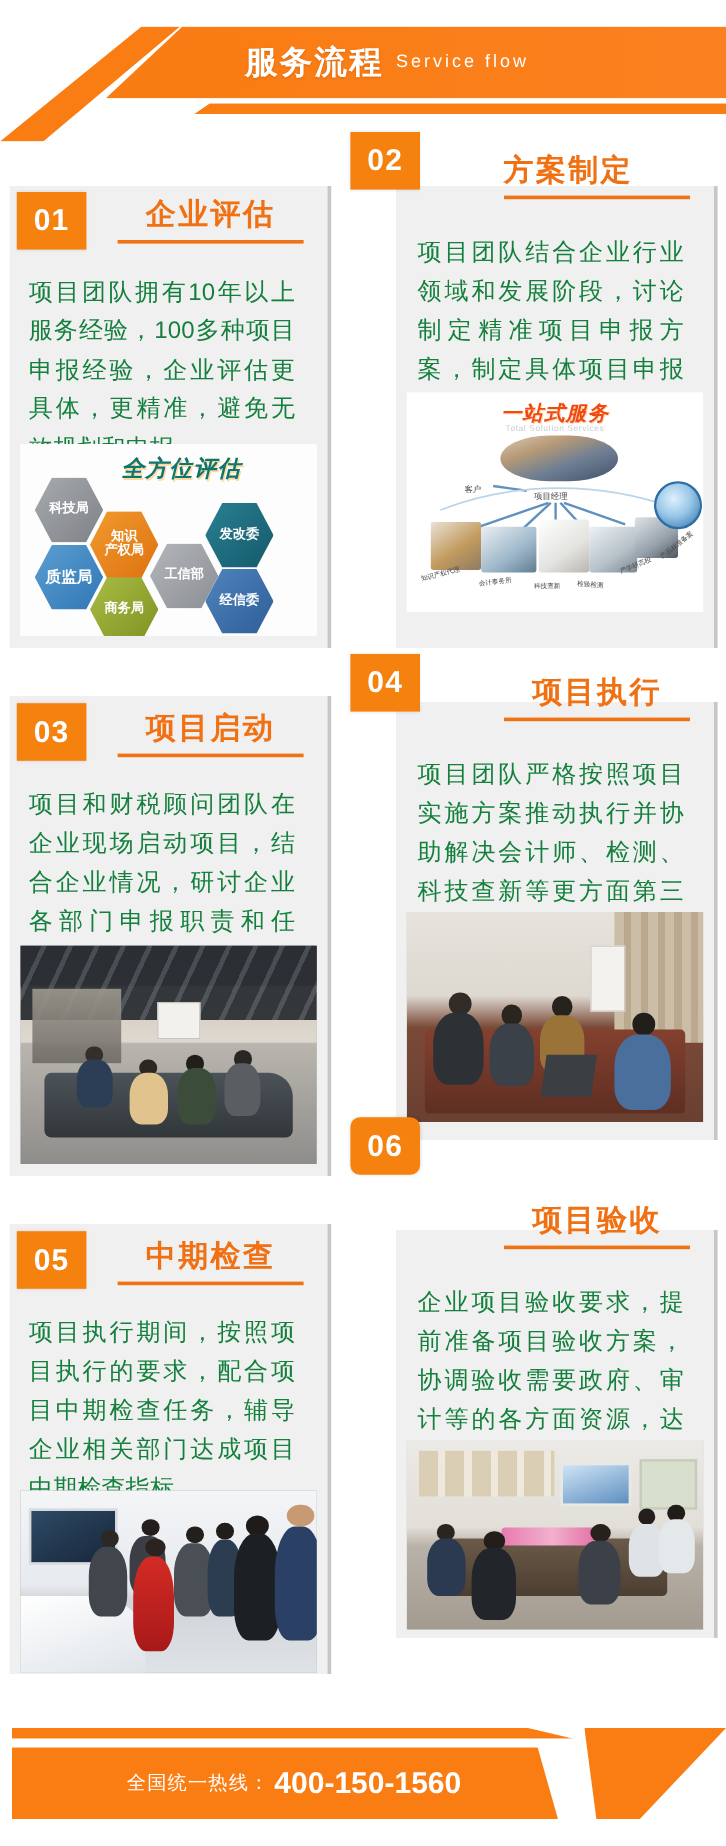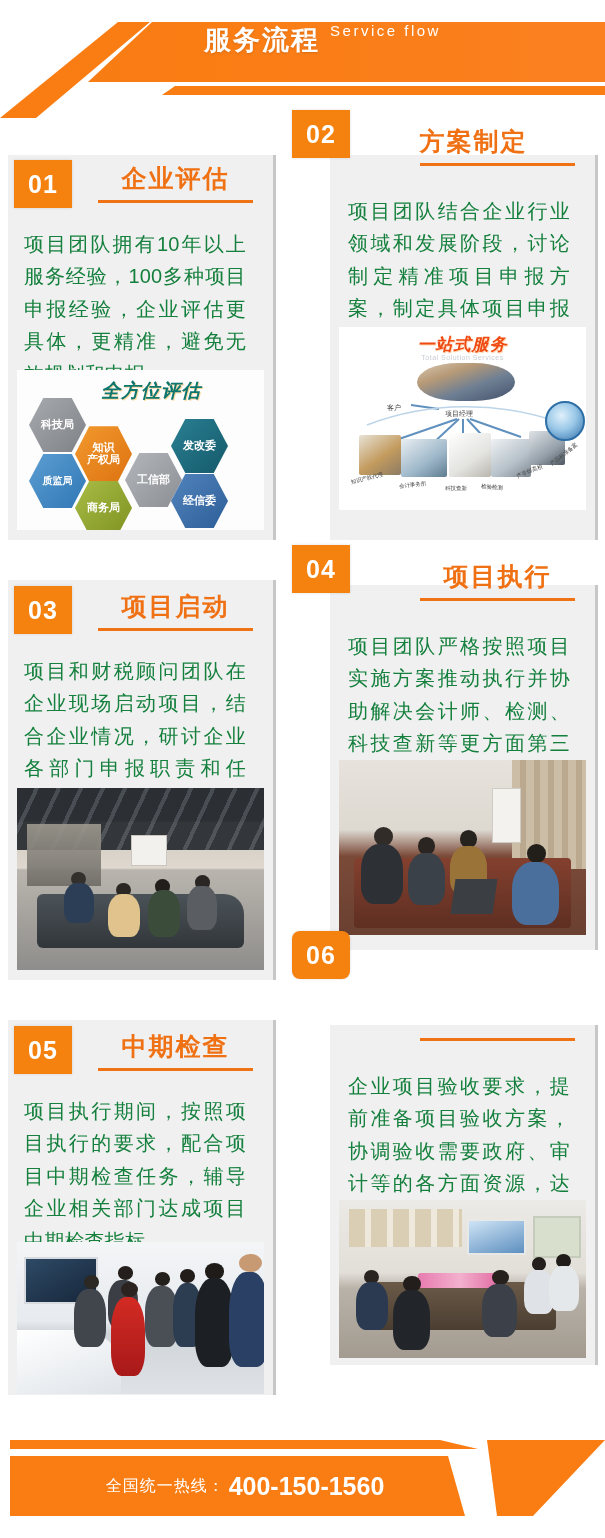--- a/index.html
+++ b/index.html
@@ -22,21 +22,21 @@
     background:#fa7d14;
     clip-path:polygon(175px 0, 605px 0, 605px 9px, 170px 9px, 162px 9px);
   }
   .hdr-tri{
     position:absolute;left:0;top:22px;width:190px;height:96px;
     background:#fa7d14;
     clip-path:polygon(150px 0, 118px 0, 0px 96px, 36px 96px);
   }
   .hdr-titles{
     position:absolute;left:0;top:22px;width:605px;height:60px;
-    display:flex;align-items:flex-start;justify-content:center;gap:10px;
+    display:flex;align-items:center;justify-content:center;gap:10px;
     padding-left:40px;box-sizing:border-box;
   }
   .hdr-cn{
     color:#ffffff;font-size:27px;font-weight:bold;letter-spacing:2px;
     text-shadow:0 1px 2px rgba(120,50,0,.25);
   }
   .hdr-en{
     color:#ffffff;font-size:15px;letter-spacing:2.5px;font-weight:normal;
     padding-bottom:2px;
   }
@@ -160,21 +160,21 @@
 
       <div class="hex hexlabel" style="left:58px;top:55px;width:57px;height:58px;background:linear-gradient(135deg,#f29a2e,#dd7210);font-size:11px;">
         <span>知识</span>
         <span>产权局</span>
       </div>
 
       <div class="hex hexlabel" style="left:154px;top:48px;width:57px;height:56px;background:linear-gradient(135deg,#2a8093,#14596a);font-size:11px;">
         <span>发改委</span>
       </div>
 
-      <div class="hex hexlabel" style="left:12px;top:83px;width:57px;height:56px;background:linear-gradient(135deg,#5d9ed2,#2f77b5);font-size:10px;">
+      <div class="hex hexlabel" style="left:12px;top:83px;width:57px;height:56px;background:linear-gradient(135deg,#5d9ed2,#2f77b5);font-size:13px;">
         <span>质监局</span>
       </div>
 
       <div class="hex hexlabel" style="left:108px;top:82px;width:57px;height:56px;background:linear-gradient(135deg,#b3b6ba,#8b8e92);font-size:11px;">
         <span>工信部</span>
       </div>
 
       <div class="hex hexlabel" style="left:154px;top:103px;width:57px;height:56px;background:linear-gradient(135deg,#5183bd,#2d5e97);font-size:11px;">
         <span>经信委</span>
       </div>
@@ -300,20 +300,21 @@
     <div class="pers" style="left:63%;top:27%;width:12%;height:42%;background:#2c3d52;"></div>
     <div class="head" style="left:76%;top:14%;width:8%;height:11%;background:#1f1b18;"></div>
     <div class="pers" style="left:72%;top:24%;width:16%;height:58%;background:#1c1f23;"></div>
     <div class="head" style="left:90%;top:8%;width:9%;height:12%;background:#c79a74;"></div>
     <div class="pers" style="left:86%;top:20%;width:16%;height:62%;background:#2a4064;"></div>
   </div>
 
   <div class="card" style="left:330px;top:1025px;width:265px;height:340px;">
   </div>
   <div class="badge" style="left:292px;top:931px;border-radius:8px;">06</div>
+  <div class="card-title" style="left:410px;top:1000px;width:175px;">项目验收</div>
   <div class="title-rule" style="left:420px;top:1038px;width:155px;"></div>
   <div class="card-body" style="left:348px;top:1070px;width:222px;">企业项目验收要求，提前准备项目验收方案，协调验收需要政府、审计等的各方面资源，达成验收目标。</div>
 
   <div class="photo" style="left:339px;top:1200px;width:247px;height:158px;">
     <div class="scene" style="background:linear-gradient(180deg,#eceae6 0%,#e2ded8 46%,#b9b2a8 56%,#a39b90 100%);"></div>
     <div style="position:absolute;left:4%;top:6%;width:46%;height:24%;background:repeating-linear-gradient(90deg,#d9cdb2 0 16px,#efe9dc 16px 22px);opacity:.95;"></div>
     <div style="position:absolute;left:52%;top:12%;width:22%;height:20%;background:linear-gradient(160deg,#cfe4f5,#5d8fc0);border:2px solid #e8e8e6;"></div>
     <div style="position:absolute;right:2%;top:10%;width:18%;height:24%;background:#d9dfcd;border:2px solid #c6ccbb;"></div>
     <div style="position:absolute;left:12%;top:52%;width:76%;height:30%;background:linear-gradient(180deg,#6b5a48,#4b3e31);border-radius:4px;"></div>
     <div style="position:absolute;left:32%;top:46%;width:34%;height:10%;background:linear-gradient(90deg,#e77bb0,#f3b0cd,#e0679f);border-radius:3px;"></div>

